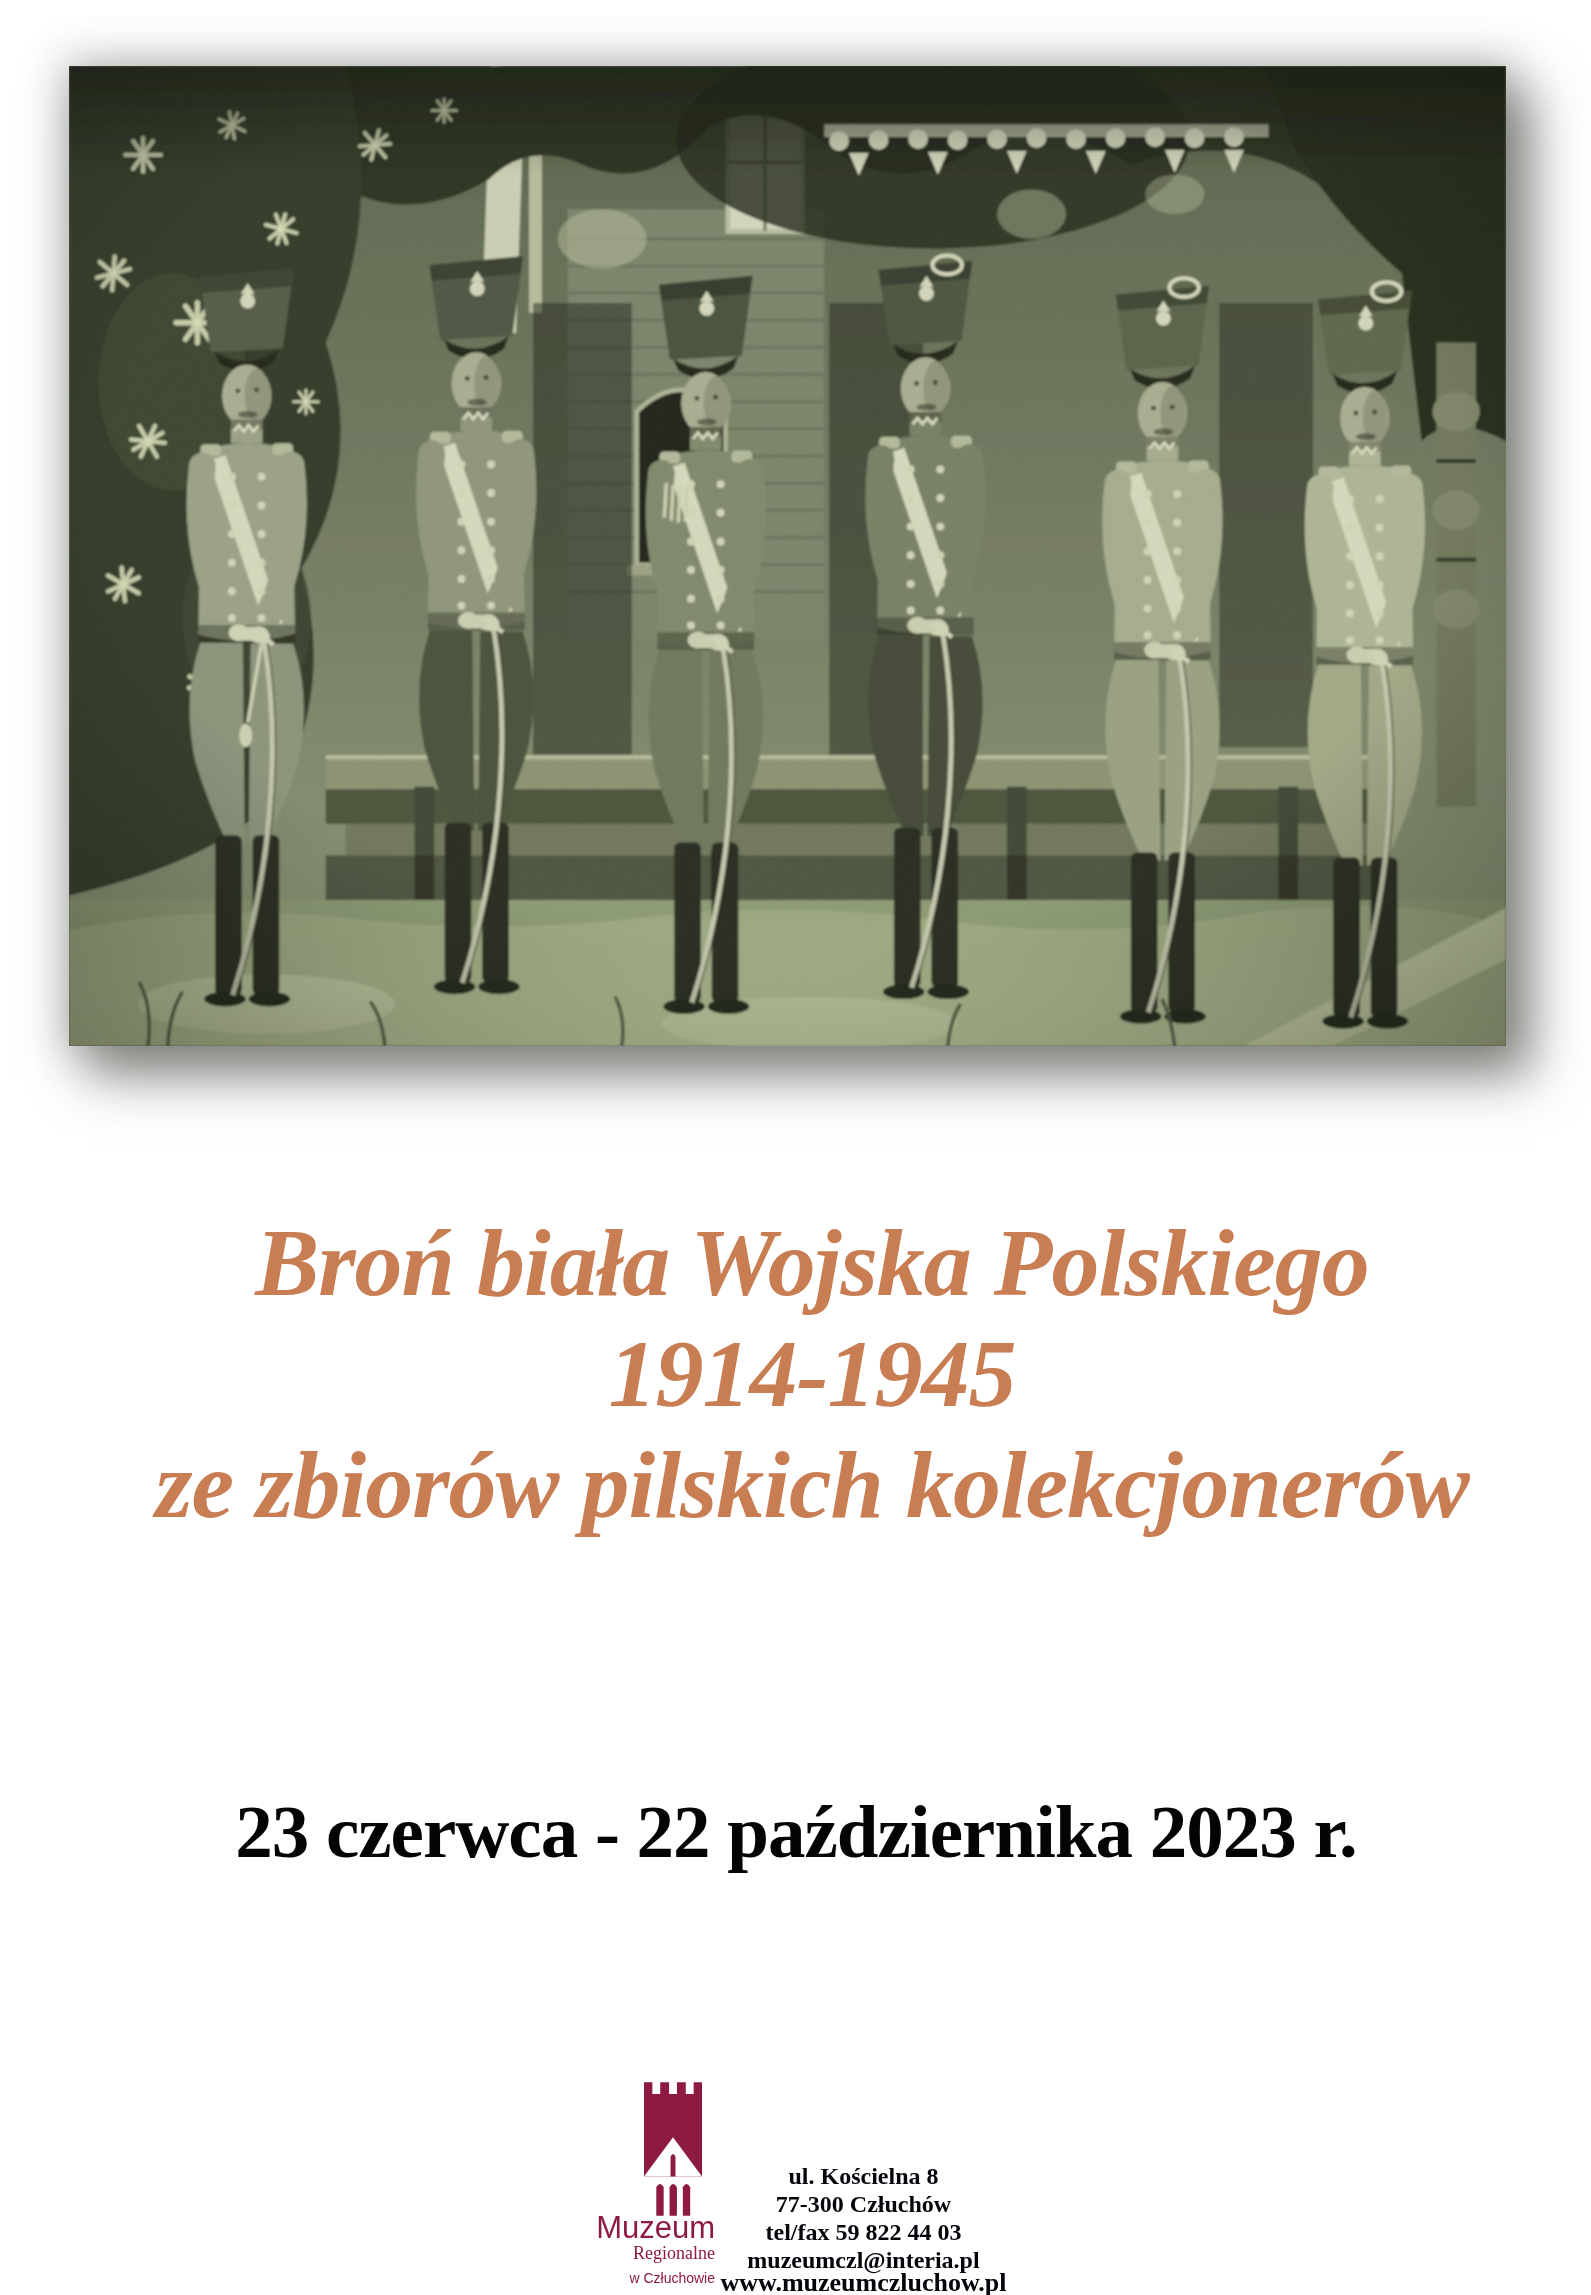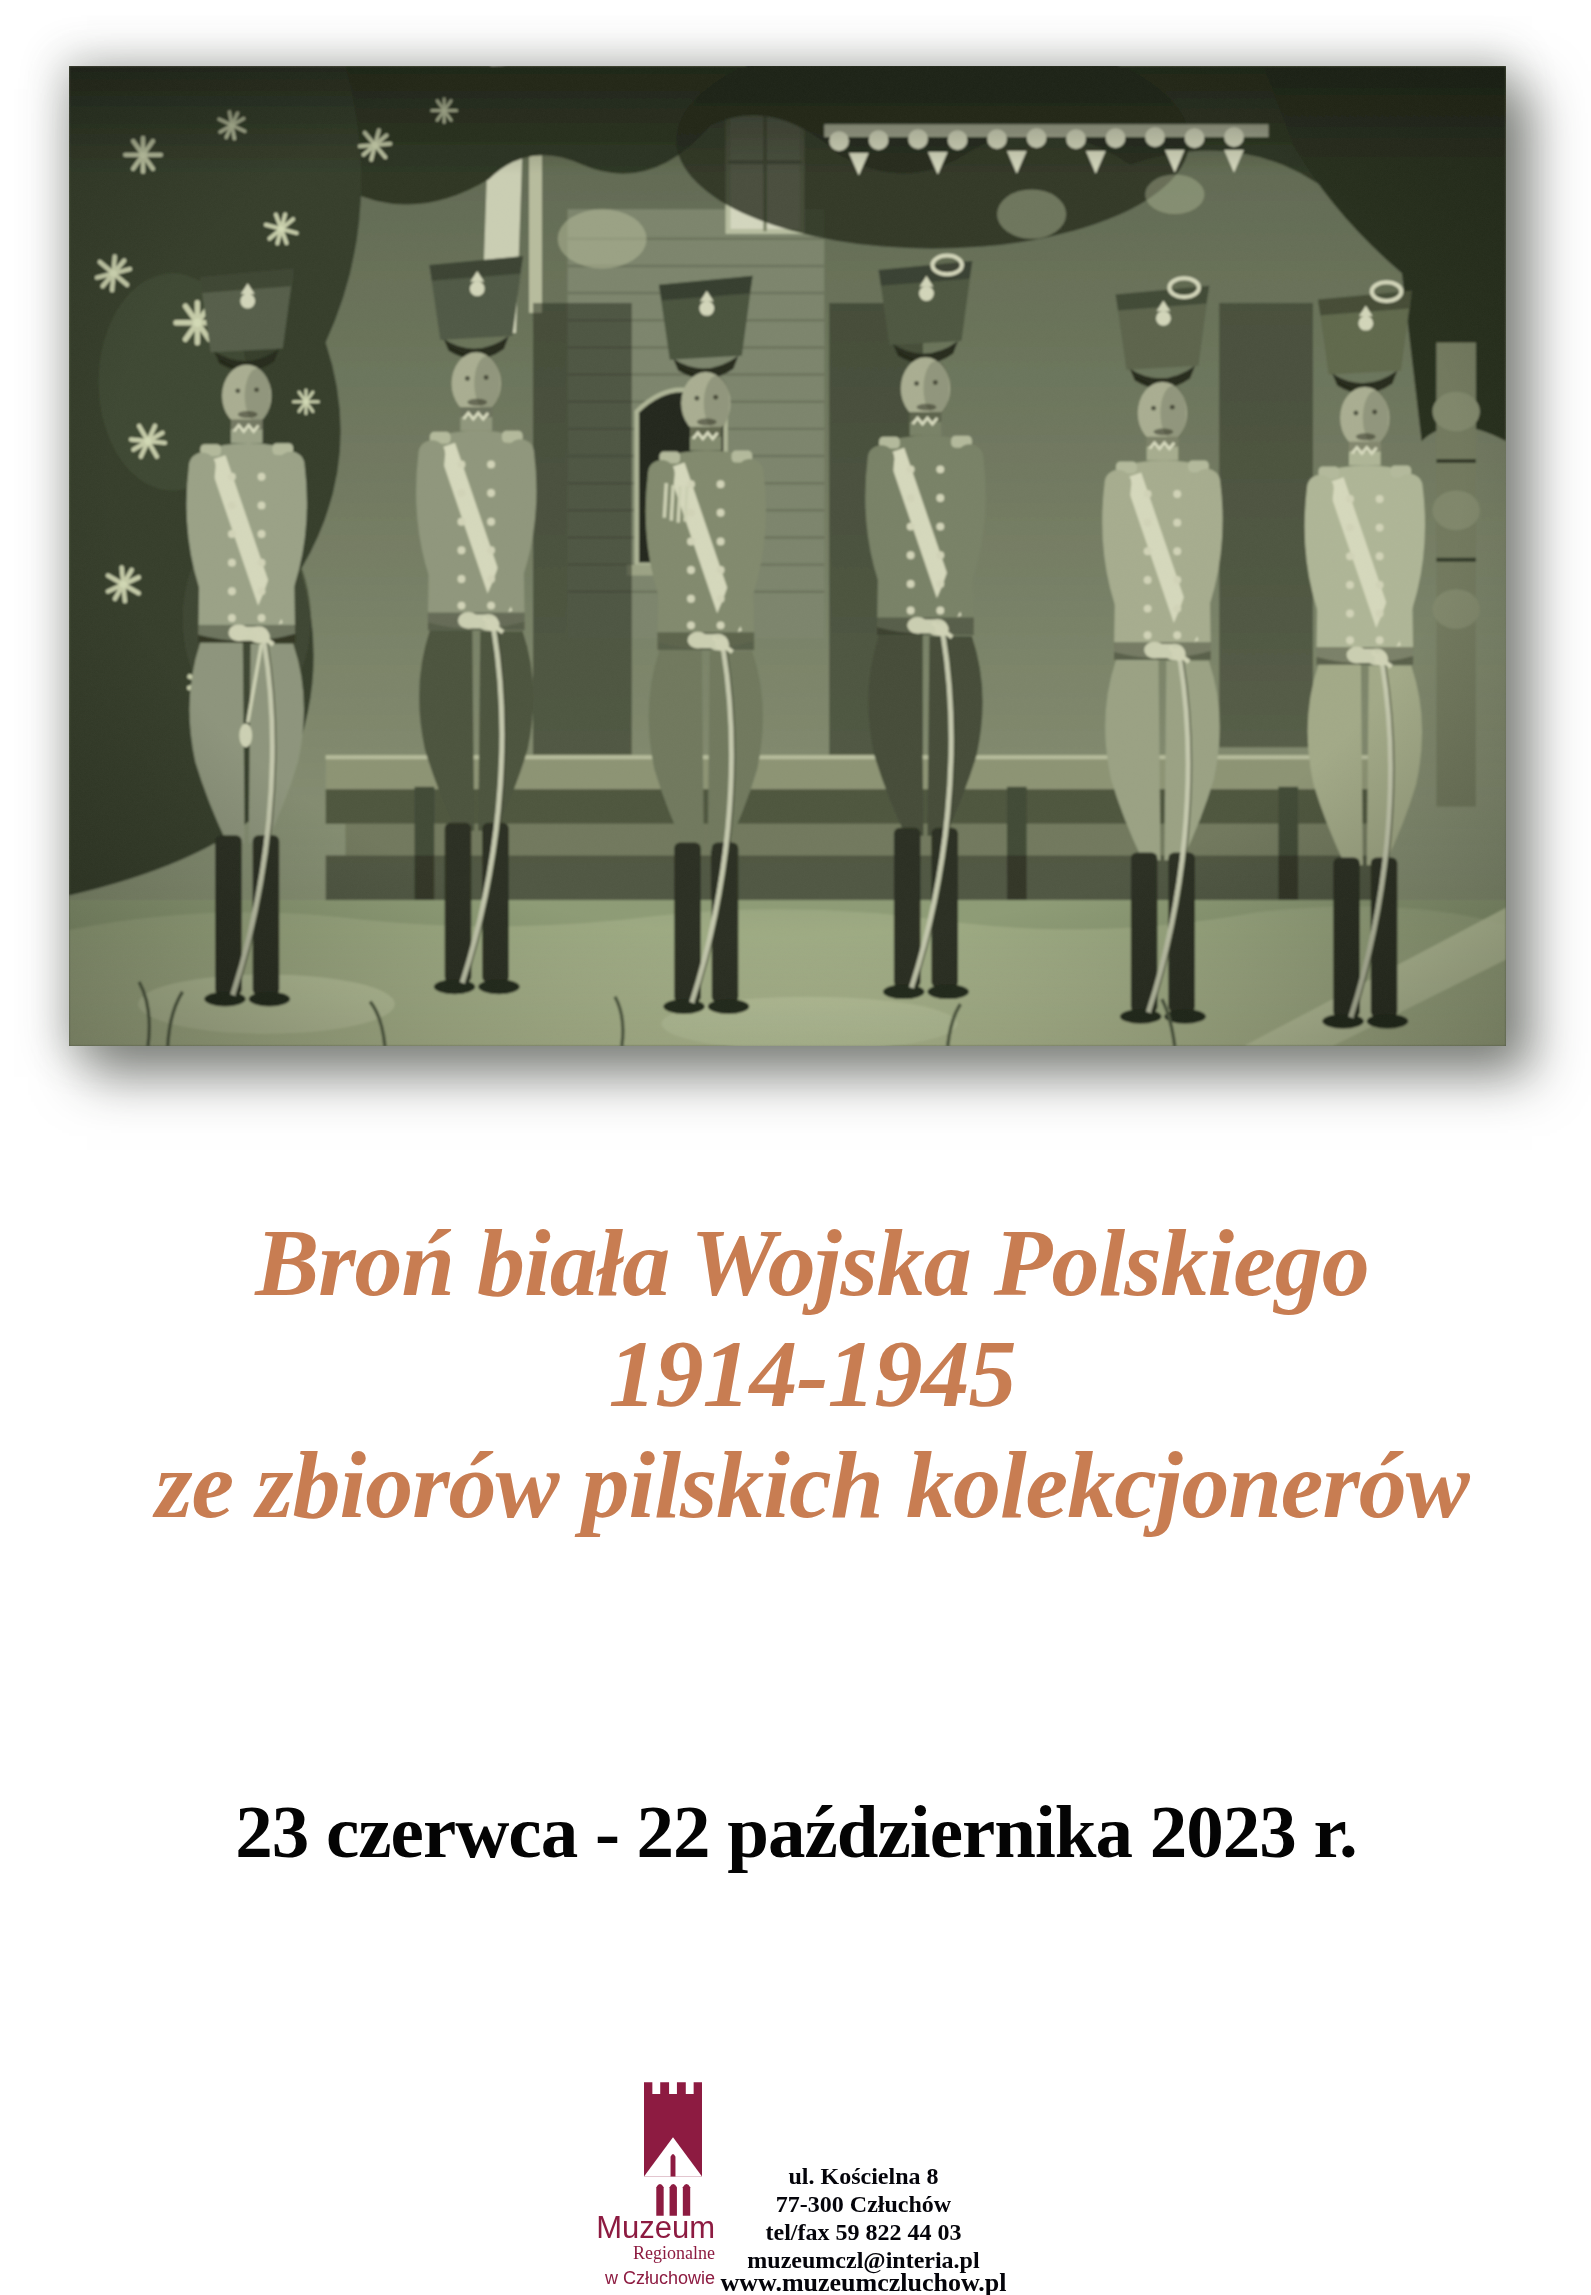--- a/index.html
+++ b/index.html
@@ -20,21 +20,21 @@
   .date-line{position:absolute;left:0;top:1790px;width:100%;text-align:center;
              font-weight:bold;font-size:75px;line-height:84px;letter-spacing:-1px;color:#040404;}
   .venue-line{position:absolute;left:0;top:1847px;width:100%;text-align:center;
               font-weight:bold;font-size:65px;line-height:69px;letter-spacing:-0.5px;color:#040404;}
   
   .logo-mark{position:absolute;left:644px;top:2082px;width:58px;height:135px;}
   .logo-text{position:absolute;right:877px;top:2215px;width:306px;text-align:right;
              font-family:"Liberation Sans",sans-serif;color:#8d1b41;}
   .logo-text .l1{font-weight:normal;font-size:31px;line-height:26px;}
   .logo-text .l2{font-weight:normal;font-size:18px;line-height:25px;font-family:Liberation Serif, serif;}
-  .logo-text .l3{font-weight:normal;font-size:18px;line-height:25px;}
+  .logo-text .l3{font-weight:normal;font-size:14px;line-height:25px;}
   .contact{position:absolute;left:686px;top:2162px;width:355px;text-align:center;
            font-weight:bold;color:#04040a;}
   .contact .c{font-size:24px;line-height:28px;}
   .contact .c5{font-size:26px;line-height:28px;margin-top:-5px;}
 </style>
 </head>
 <body>
 
 <div class="poster">
 

